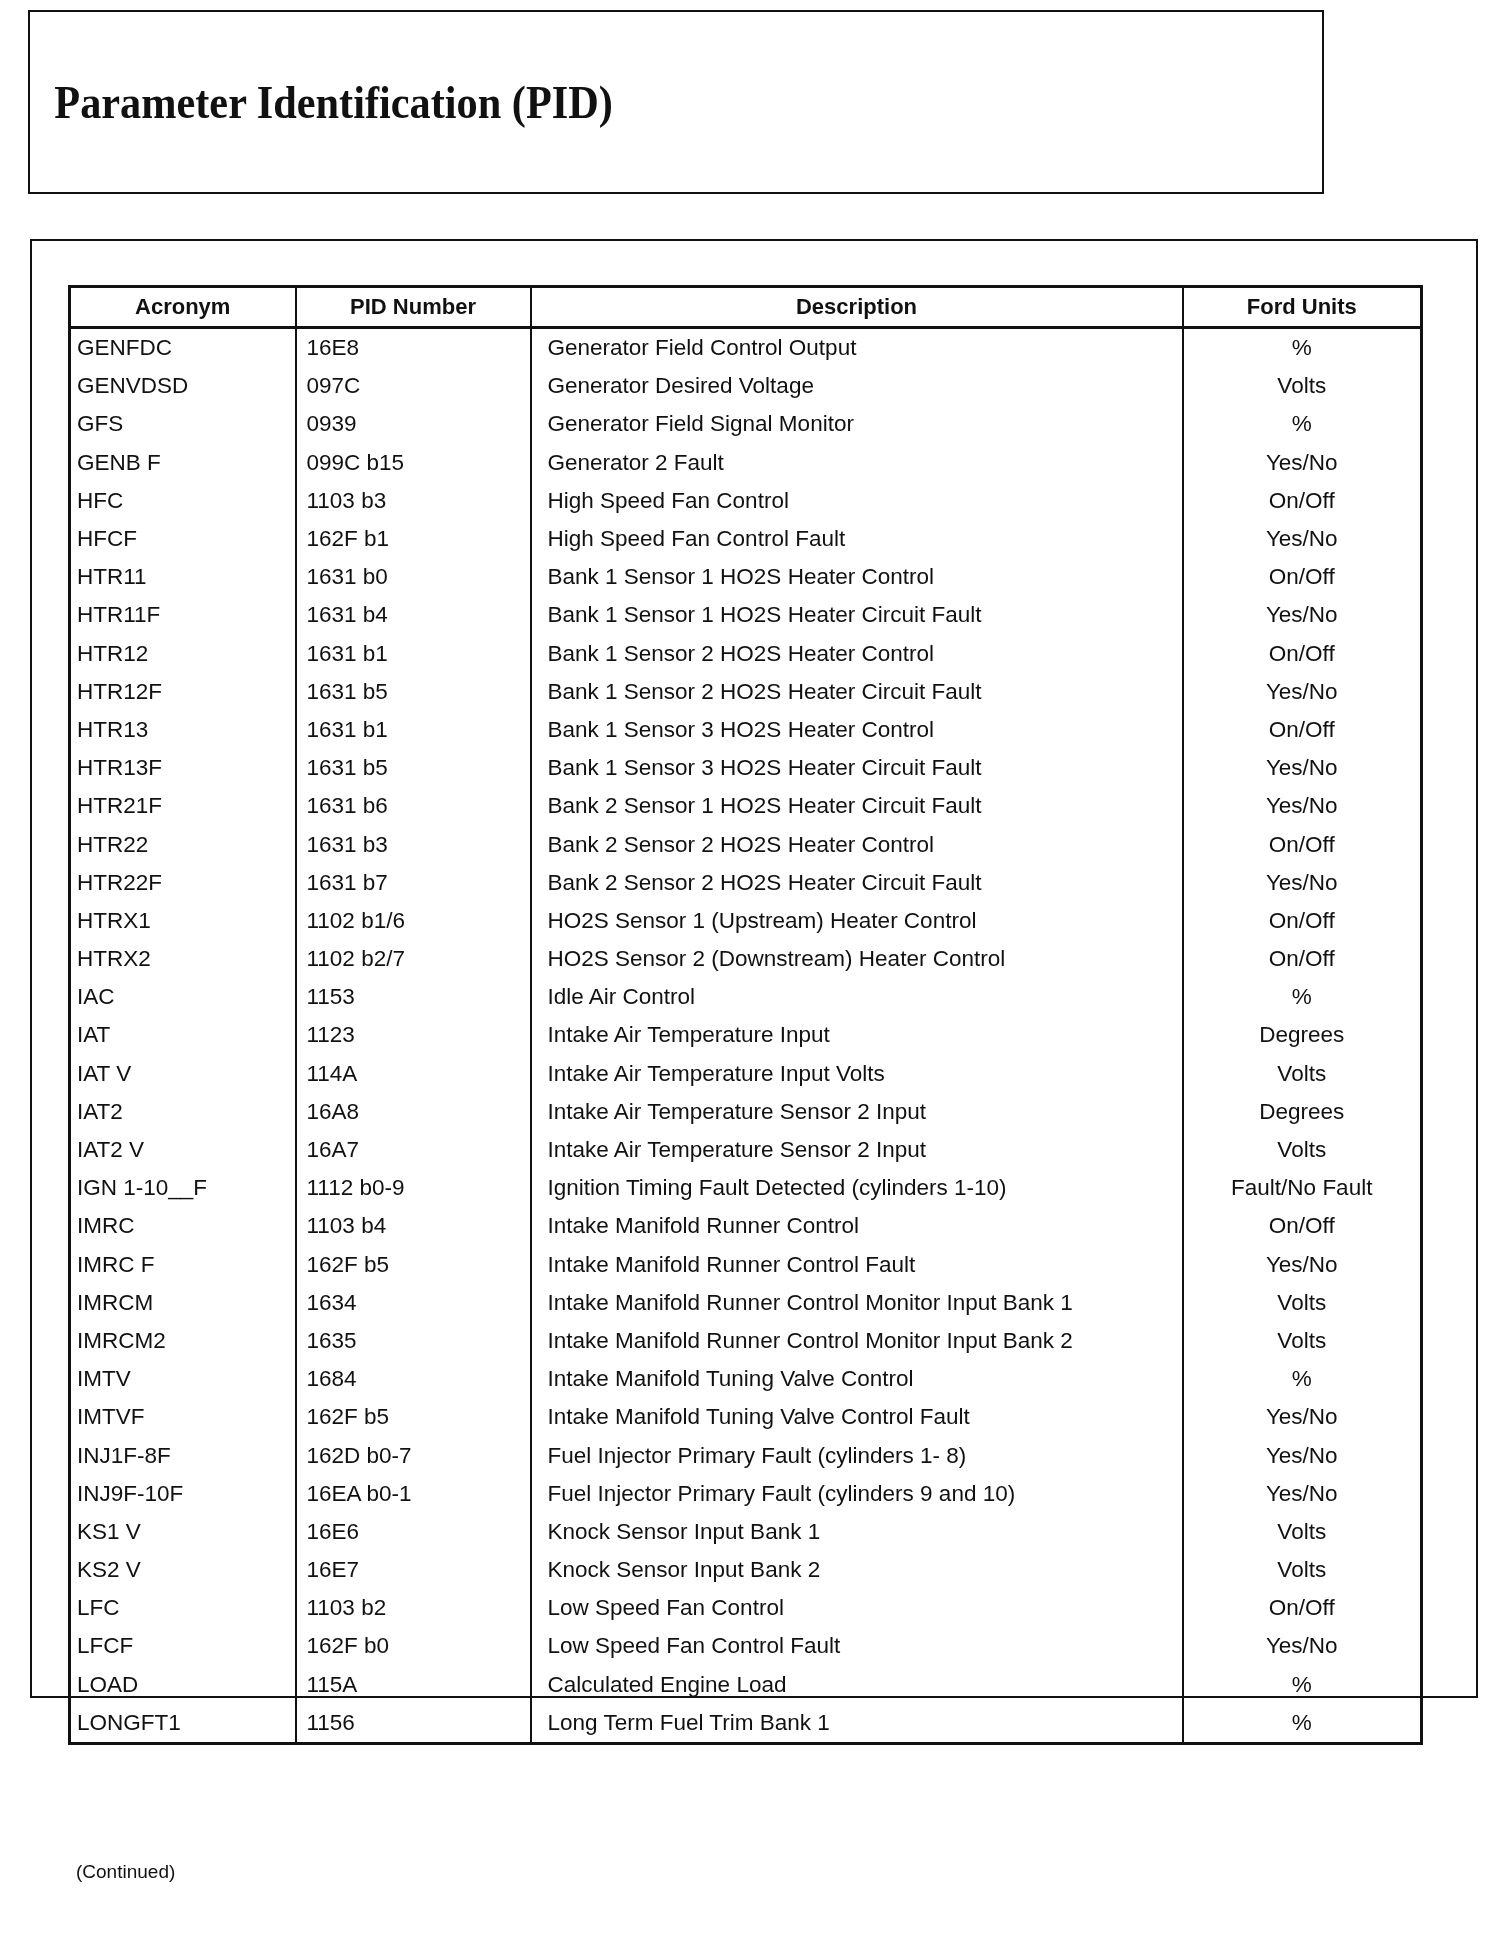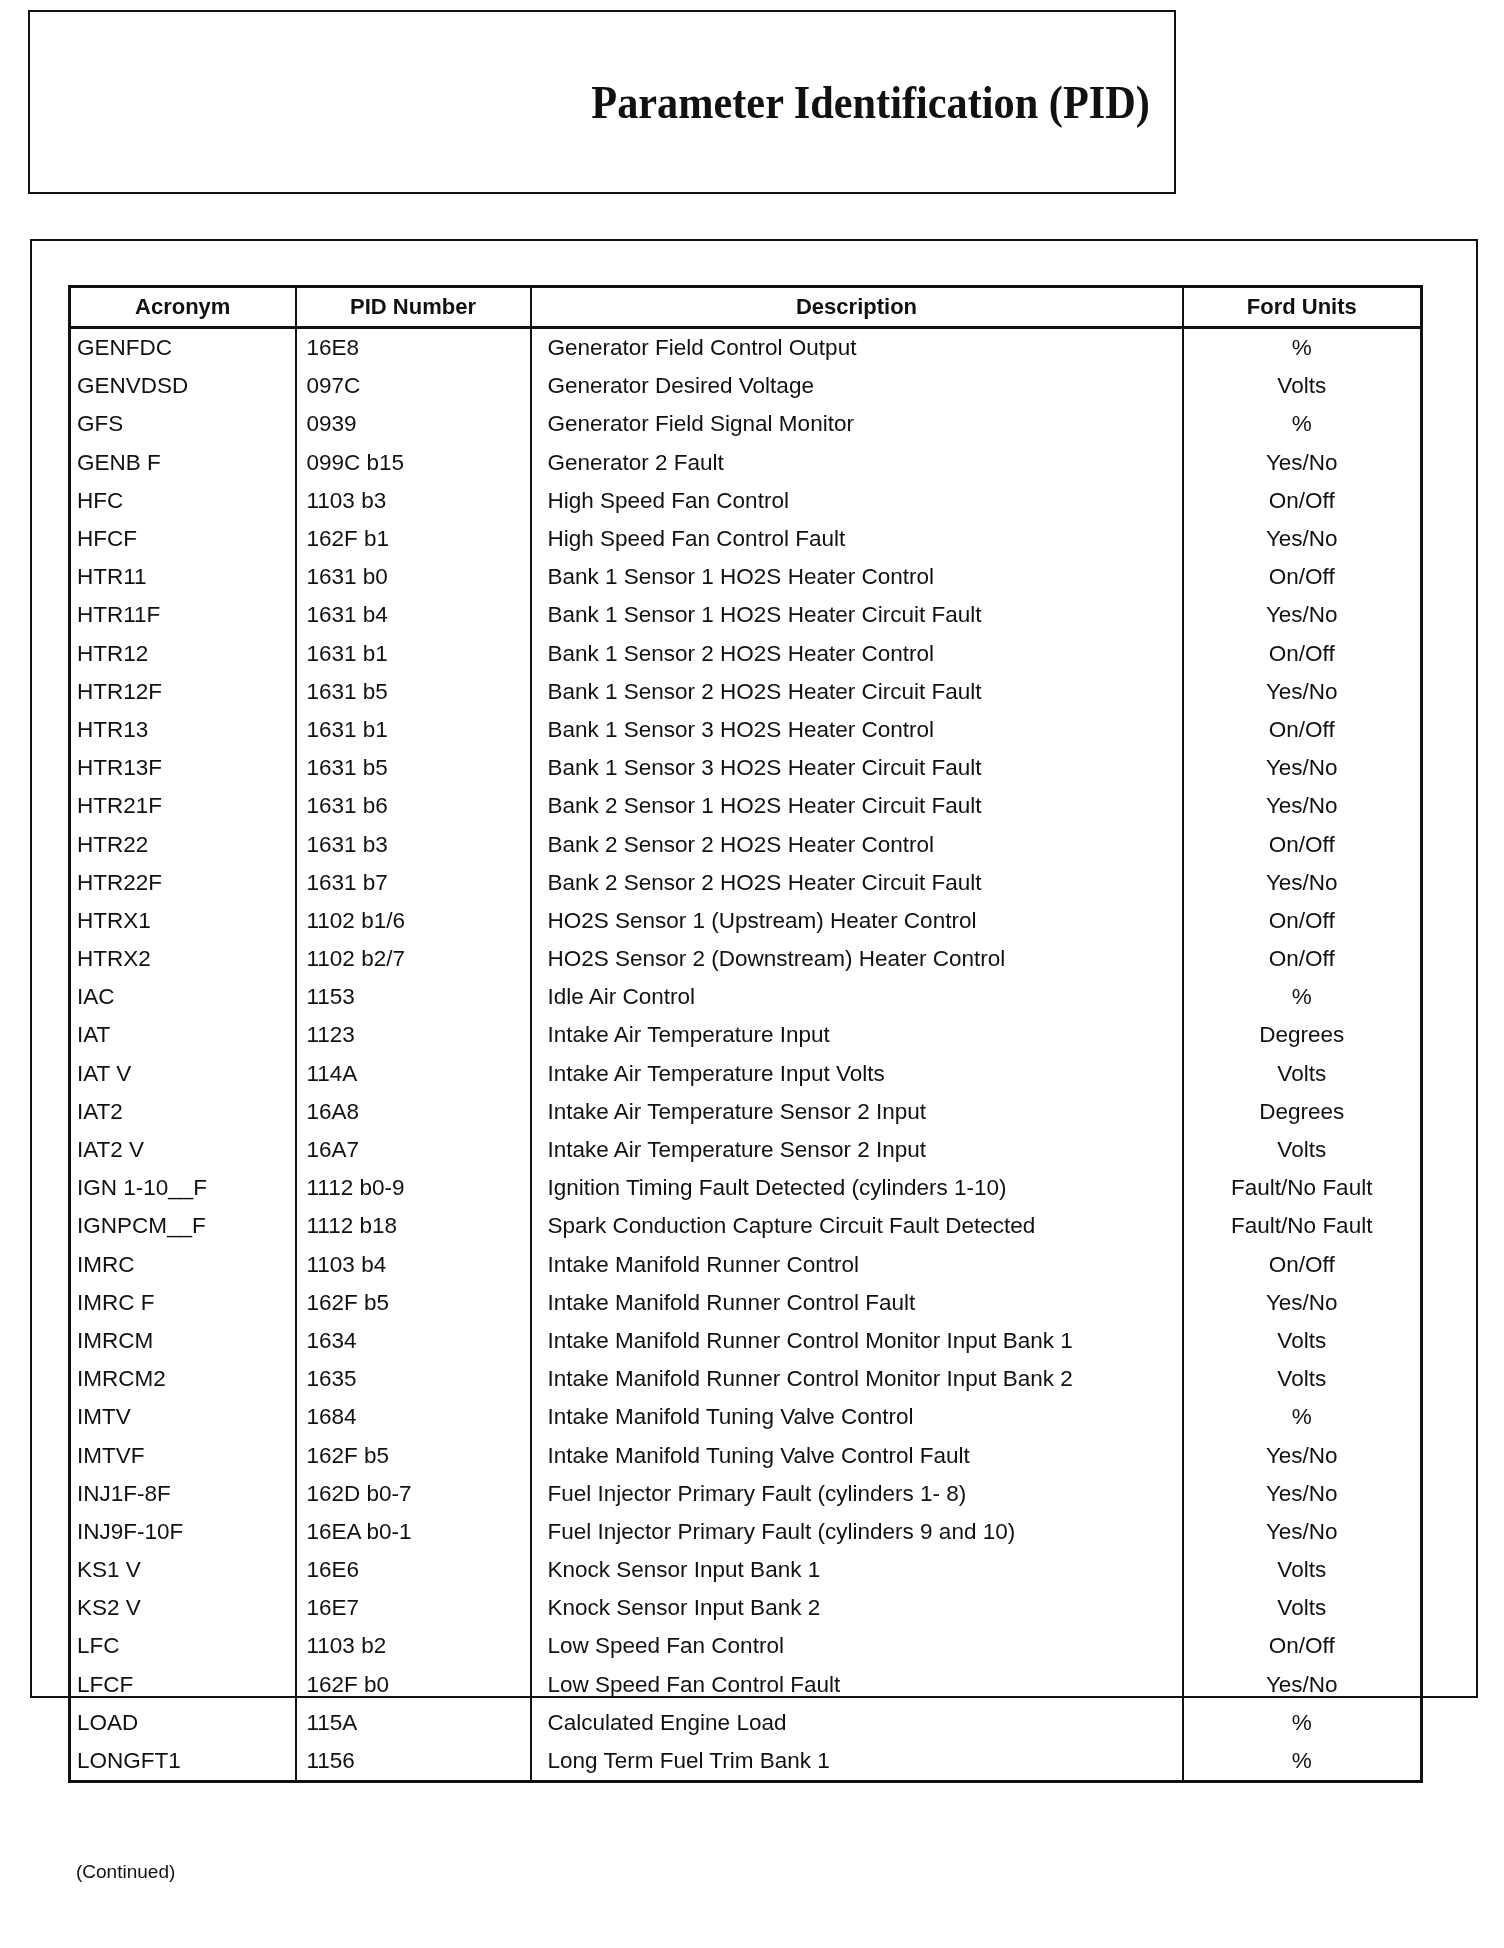--- a/index.html
+++ b/index.html
@@ -1,20 +1,20 @@
 <!DOCTYPE html>
 <html><head>
 <meta charset="utf-8">
 <style>
   html, body { margin: 0; padding: 0; background: #ffffff; }
   body { width: 1504px; height: 1948px; position: relative; font-family: "Liberation Sans", sans-serif; color: #111; }
   .title-box {
-    position: absolute; left: 28px; top: 10px; width: 1148px; height: 184px;
+    position: absolute; left: 28px; top: 10px; width: 1296px; height: 184px;
     border: 2px solid #111; box-sizing: border-box;
-    display: flex; align-items: center; justify-content: flex-end;
+    display: flex; align-items: center; justify-content: flex-start;
   }
   .title-box h1 {
     margin: 0; font-family: "Liberation Serif", serif; font-weight: bold;
     font-size: 46px; letter-spacing: 0px; transform: scaleX(0.92);
   }
   .content-box {
     position: absolute; left: 30px; top: 239px; width: 1448px; height: 1459px;
     border: 2px solid #111; box-sizing: border-box;
   }
   table.pid {
@@ -198,26 +198,20 @@
           <td class="desc">Intake Air Temperature Sensor 2 Input</td>
           <td class="units">Volts</td>
         </tr>
         <tr>
           <td>IGN 1-10__F</td>
           <td class="pidnum">1112 b0-9</td>
           <td class="desc">Ignition Timing Fault Detected (cylinders 1-10)</td>
           <td class="units">Fault/No Fault</td>
         </tr>
         <tr>
-          <td>IGNPCM__F</td>
-          <td class="pidnum">1112 b18</td>
-          <td class="desc">Spark Conduction Capture Circuit Fault Detected</td>
-          <td class="units">Fault/No Fault</td>
-        </tr>
-        <tr>
           <td>IMRC</td>
           <td class="pidnum">1103 b4</td>
           <td class="desc">Intake Manifold Runner Control</td>
           <td class="units">On/Off</td>
         </tr>
         <tr>
           <td>IMRC F</td>
           <td class="pidnum">162F b5</td>
           <td class="desc">Intake Manifold Runner Control Fault</td>
           <td class="units">Yes/No</td>

